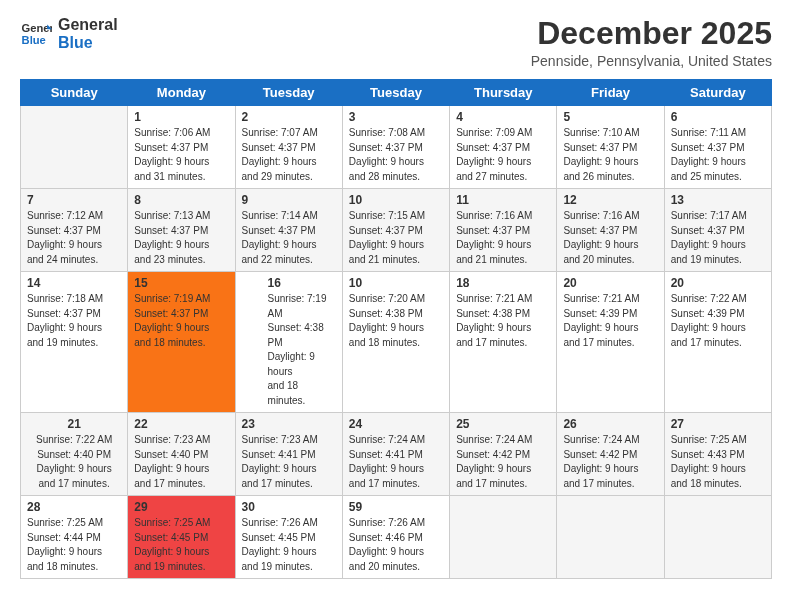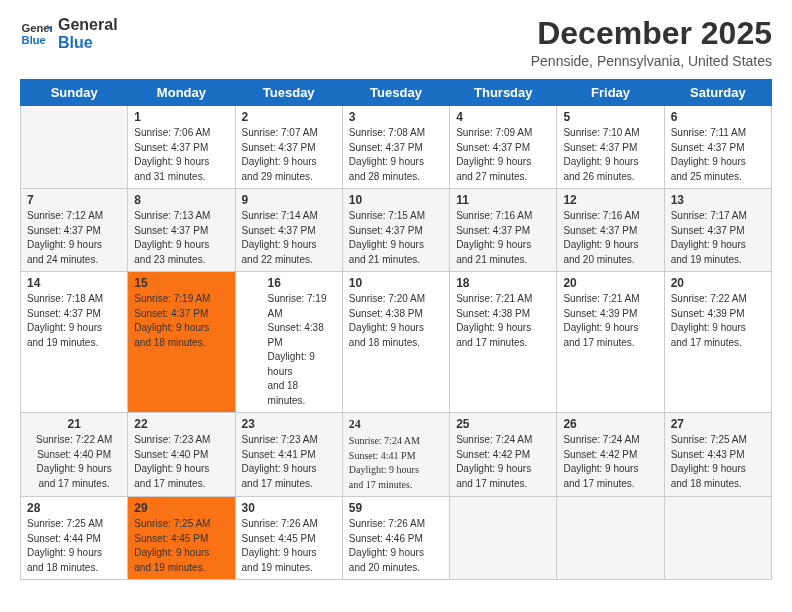--- a/index.html
+++ b/index.html
@@ -219,21 +219,21 @@
             <div class="day-info">Sunrise: 7:22 AM<br>Sunset: 4:40 PM<br>Daylight: 9 hours<br>and 17 minutes.</div>
           </td>
           <td style="background: rgb(245, 245, 245);">
             <div class="day-num">22</div>
             <div class="day-info">Sunrise: 7:23 AM<br>Sunset: 4:40 PM<br>Daylight: 9 hours<br>and 17 minutes.</div>
           </td>
           <td style="background: rgb(245, 245, 245);">
             <div class="day-num">23</div>
             <div class="day-info">Sunrise: 7:23 AM<br>Sunset: 4:41 PM<br>Daylight: 9 hours<br>and 17 minutes.</div>
           </td>
-          <td style="background: rgb(245, 245, 245); font-family: Liberation Serif, serif;">
+          <td style="background: rgb(245, 245, 245);">
             <div class="day-num">24</div>
             <div class="day-info">Sunrise: 7:24 AM<br>Sunset: 4:41 PM<br>Daylight: 9 hours<br>and 17 minutes.</div>
           </td>
           <td style="background: rgb(245, 245, 245);">
             <div class="day-num">25</div>
             <div class="day-info">Sunrise: 7:24 AM<br>Sunset: 4:42 PM<br>Daylight: 9 hours<br>and 17 minutes.</div>
           </td>
           <td style="background: rgb(245, 245, 245);">
             <div class="day-num">26</div>
             <div class="day-info">Sunrise: 7:24 AM<br>Sunset: 4:42 PM<br>Daylight: 9 hours<br>and 17 minutes.</div>
@@ -241,21 +241,21 @@
           <td style="background: rgb(245, 245, 245);">
             <div class="day-num">27</div>
             <div class="day-info">Sunrise: 7:25 AM<br>Sunset: 4:43 PM<br>Daylight: 9 hours<br>and 18 minutes.</div>
           </td>
         </tr>
         <tr style="background: rgb(255, 255, 255);">
           <td style="background: rgb(255, 255, 255);">
             <div class="day-num">28</div>
             <div class="day-info">Sunrise: 7:25 AM<br>Sunset: 4:44 PM<br>Daylight: 9 hours<br>and 18 minutes.</div>
           </td>
-          <td style="background: #f97316; margin-left: 44px;">
+          <td style="background: #ef4444; margin-left: 44px;">
             <div class="day-num">29</div>
             <div class="day-info">Sunrise: 7:25 AM<br>Sunset: 4:45 PM<br>Daylight: 9 hours<br>and 19 minutes.</div>
           </td>
           <td style="background: rgb(255, 255, 255);">
             <div class="day-num">30</div>
             <div class="day-info">Sunrise: 7:26 AM<br>Sunset: 4:45 PM<br>Daylight: 9 hours<br>and 19 minutes.</div>
           </td>
           <td style="background: rgb(255, 255, 255);">
             <div class="day-num">59</div>
             <div class="day-info">Sunrise: 7:26 AM<br>Sunset: 4:46 PM<br>Daylight: 9 hours<br>and 20 minutes.</div>

